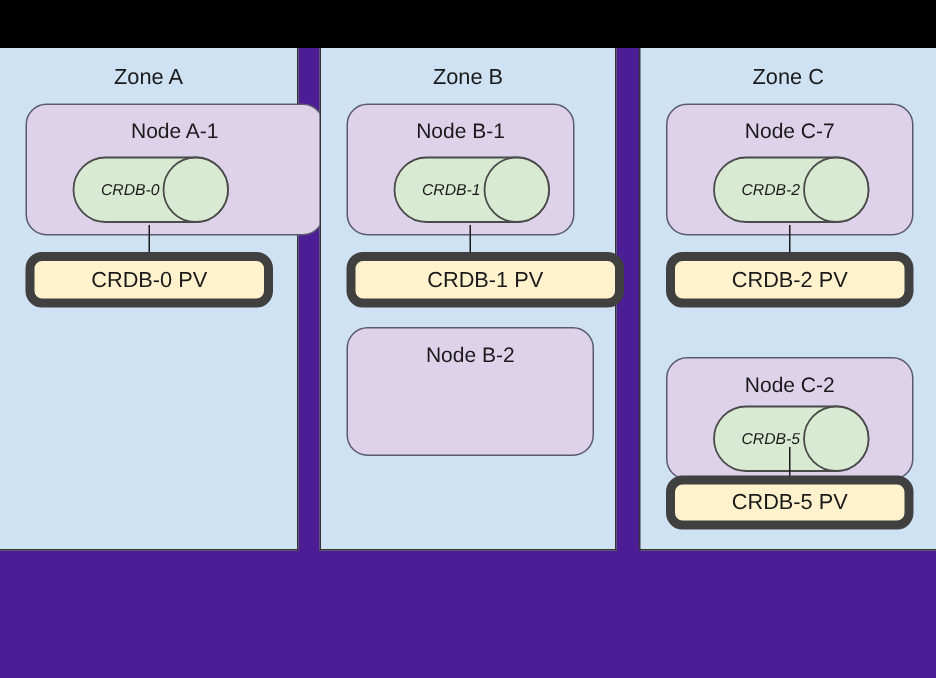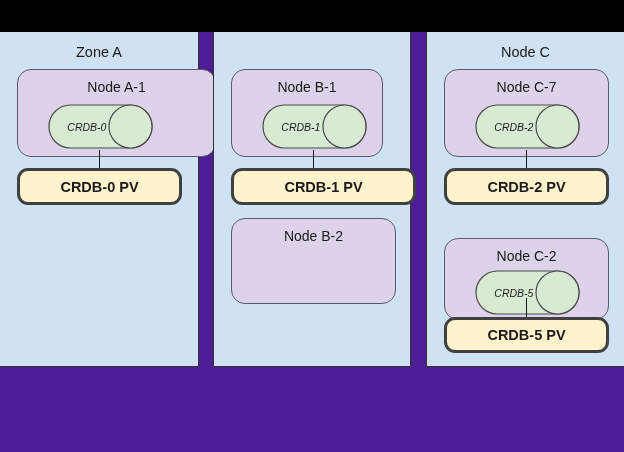--- a/index.html
+++ b/index.html
@@ -64,27 +64,26 @@
     text-align: center;
     font-size: 14px;
     color: #1a1a1a;
     line-height: 16px;
   }
 
   
   .pv {
     position: absolute;
     background: #fff2cc;
-    border: 3px solid #404040;
+    border: 6px solid #404040;
     border-radius: 11px;
     box-sizing: border-box;
     display: flex;
     align-items: center;
     justify-content: center;
-    font-weight: bold;
   }
   .pv-label {
     font-size: 14.5px;
     color: #1a1a1a;
     line-height: 16px;
   }
 
   
   .cyl {
     position: absolute;
@@ -132,20 +131,21 @@
     </div>
 
     <div class="connector" style="left:99px; top:118px; height:20px;"></div>
 
     <div class="pv" style="left:17px; top:136px; width:165px; height:37px;">
       <span class="pv-label">CRDB-0 PV</span>
     </div>
   </div>
 
   <div class="zone" id="zone-b">
+    <div class="zone-title">Zone B</div>
 
     <div class="node" style="left:17px; top:37px; width:152px; height:88px;">
       <div class="node-title">Node B-1</div>
 
       <div class="cyl" style="left:30px; top:34px; width:105px; height:45px;">
         <svg width="105" height="45" viewBox="0 0 105 45">
           <path d="M 22.5,1 L 82.5,1 A 21.5,21.5 0 0 1 82.5,44 L 22.5,44 A 21.5,21.5 0 0 1 22.5,1 Z" fill="#d9ead3" stroke="#4a4a4a" stroke-width="1.2"></path>
           <ellipse cx="82.5" cy="22.5" rx="21.5" ry="21.5" fill="#d9ead3" stroke="#4a4a4a" stroke-width="1.2"></ellipse>
         </svg>
         <div class="cyl-label">CRDB-1</div>
@@ -157,21 +157,21 @@
     <div class="pv" style="left:17px; top:136px; width:185px; height:37px;align-items:center;">
       <span class="pv-label">CRDB-1 PV</span>
     </div>
 
     <div class="node" style="left:17px; top:186px; width:165px; height:86px;">
       <div class="node-title">Node B-2</div>
     </div>
   </div>
 
   <div class="zone" id="zone-c">
-    <div class="zone-title">Node C</div>
+    <div class="zone-title">Zone C</div>
 
     <div class="node" style="left:17px; top:37px; width:165px; height:88px;">
       <div class="node-title">Node C-7</div>
 
       <div class="cyl" style="left:30px; top:34px; width:105px; height:45px;">
         <svg width="105" height="45" viewBox="0 0 105 45">
           <path d="M 22.5,1 L 82.5,1 A 21.5,21.5 0 0 1 82.5,44 L 22.5,44 A 21.5,21.5 0 0 1 22.5,1 Z" fill="#d9ead3" stroke="#4a4a4a" stroke-width="1.2"></path>
           <ellipse cx="82.5" cy="22.5" rx="21.5" ry="21.5" fill="#d9ead3" stroke="#4a4a4a" stroke-width="1.2"></ellipse>
         </svg>
         <div class="cyl-label">CRDB-2</div>

